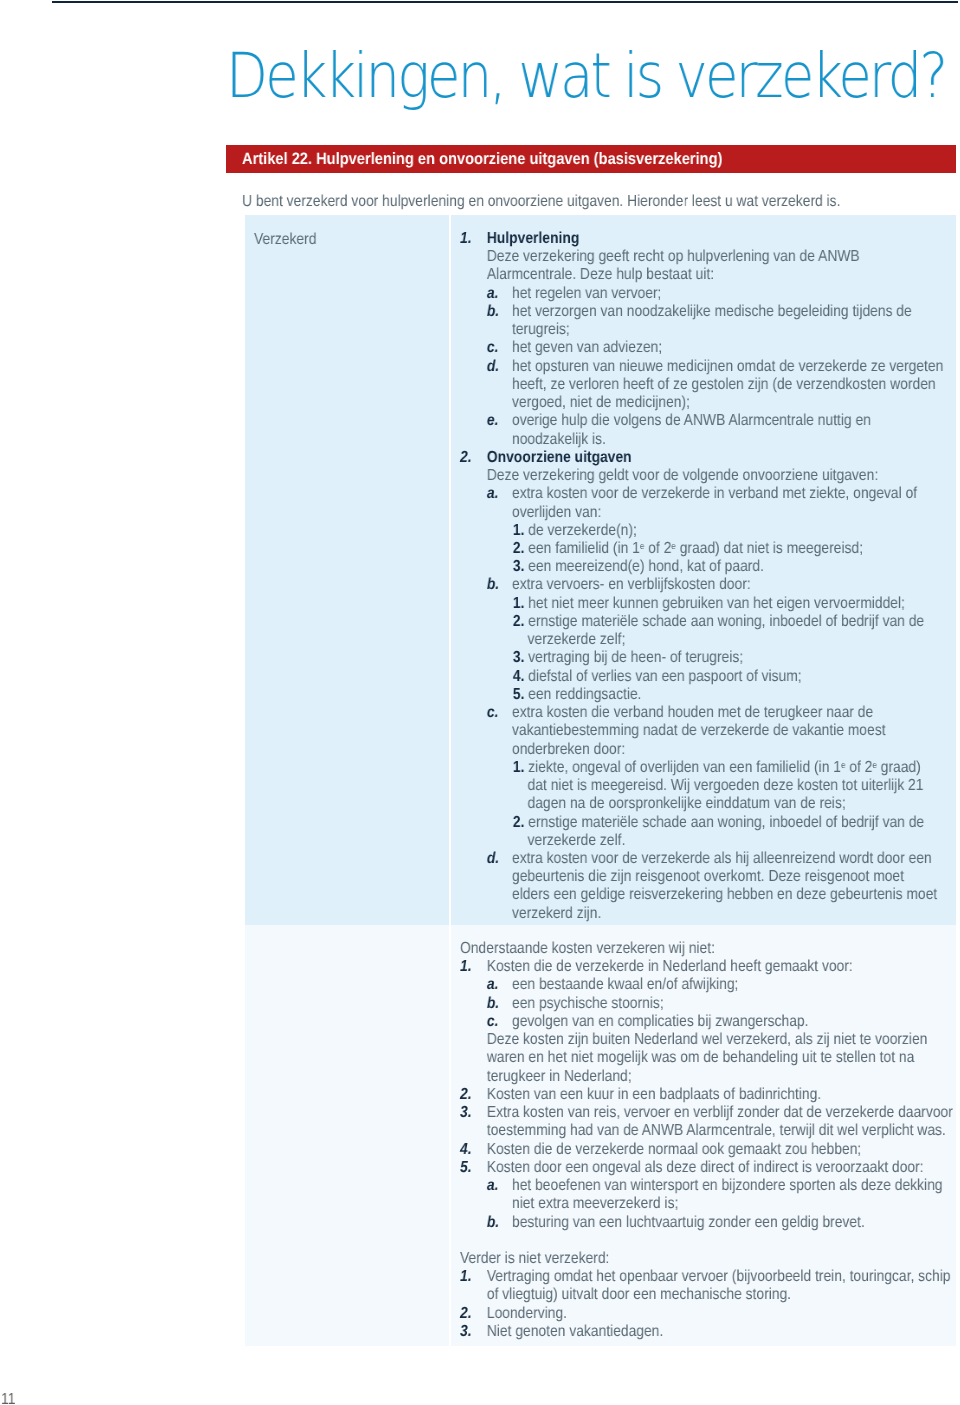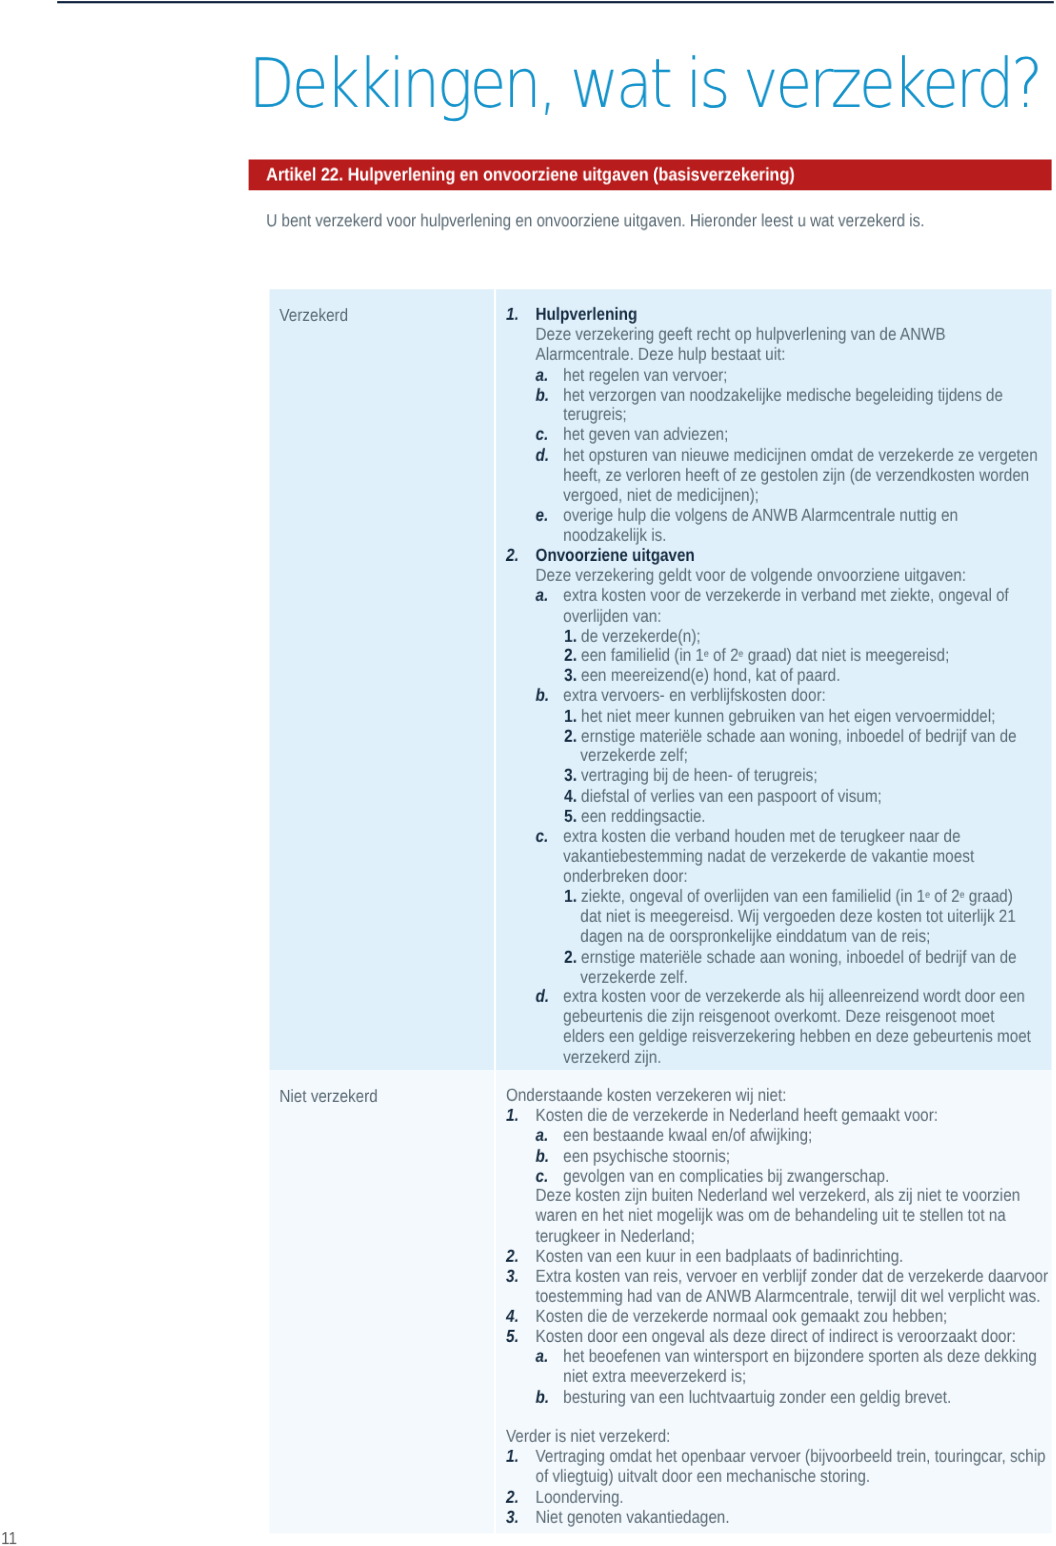--- a/index.html
+++ b/index.html
@@ -27,21 +27,21 @@
     transform:scaleX(0.888);transform-origin:left top;will-change:transform;
   }
 
   .intro{
     position:absolute;left:242px;top:193px;
     font-size:16px;color:#5a6a74;white-space:nowrap;
     transform:scaleX(0.866);transform-origin:left top;will-change:transform;
   }
 
   
-  .tbl{position:absolute;left:245px;top:215px;width:711px;margin-top:48px;}
+  .tbl{position:absolute;left:245px;top:215px;width:711px;}
   .row{position:relative;}
   .row.blue{background:#dff0fb;}
   .row.pale{background:#f4f9fd;}
   .row.pale .cell-r{padding-bottom:5px;}
   .cell-l{position:absolute;left:0;top:0;width:204px;height:100%;}
   .cell-l .lbl{
     position:absolute;left:9px;top:16px;font-size:16px;color:#5a6a74;white-space:nowrap;
     transform:scaleX(0.866);transform-origin:left top;will-change:transform;
   }
   .vgap{position:absolute;left:204px;top:0;width:2px;height:100%;background:#ffffff;}
@@ -105,23 +105,20 @@
           <div class="li lv3"><span class="mk3">4.</span> diefstal of verlies van een paspoort of visum;</div>
           <div class="li lv3"><span class="mk3">5.</span> een reddingsactie.</div>
           <div class="li lv2"><span class="mk">c.</span>extra kosten die verband houden met de terugkeer naar de<br>vakantiebestemming nadat de verzekerde de vakantie moest<br>onderbreken door:</div>
           <div class="li lv3"><span class="mk3">1.</span> ziekte, ongeval of overlijden van een familielid (in 1<sup>e</sup> of 2<sup>e</sup> graad)<br>dat niet is meegereisd. Wij vergoeden deze kosten tot uiterlijk 21<br>dagen na de oorspronkelijke einddatum van de reis;</div>
           <div class="li lv3"><span class="mk3">2.</span> ernstige materiële schade aan woning, inboedel of bedrijf van de<br>verzekerde zelf.</div>
           <div class="li lv2"><span class="mk">d.</span>extra kosten voor de verzekerde als hij alleenreizend wordt door een<br>gebeurtenis die zijn reisgenoot overkomt. Deze reisgenoot moet<br>elders een geldige reisverzekering hebben en deze gebeurtenis moet<br>verzekerd zijn.</div>
         </div>
     </div>
   </div>
   <div class="row pale">
-    <div class="cell-l">
-      <div class="lbl">Niet verzekerd</div>
-    </div>
     <div class="vgap"></div>
     <div class="cell-r">
       <div class="sx">
           <div class="li lv0">Onderstaande kosten verzekeren wij niet:</div>
           <div class="li lv1"><span class="mk">1.</span>Kosten die de verzekerde in Nederland heeft gemaakt voor:</div>
           <div class="li lv2"><span class="mk">a.</span>een bestaande kwaal en/of afwijking;</div>
           <div class="li lv2"><span class="mk">b.</span>een psychische stoornis;</div>
           <div class="li lv2"><span class="mk">c.</span>gevolgen van en complicaties bij zwangerschap.</div>
           <div class="li lv1b">Deze kosten zijn buiten Nederland wel verzekerd, als zij niet te voorzien<br>waren en het niet mogelijk was om de behandeling uit te stellen tot na<br>terugkeer in Nederland;</div>
           <div class="li lv1"><span class="mk">2.</span>Kosten van een kuur in een badplaats of badinrichting.</div>

